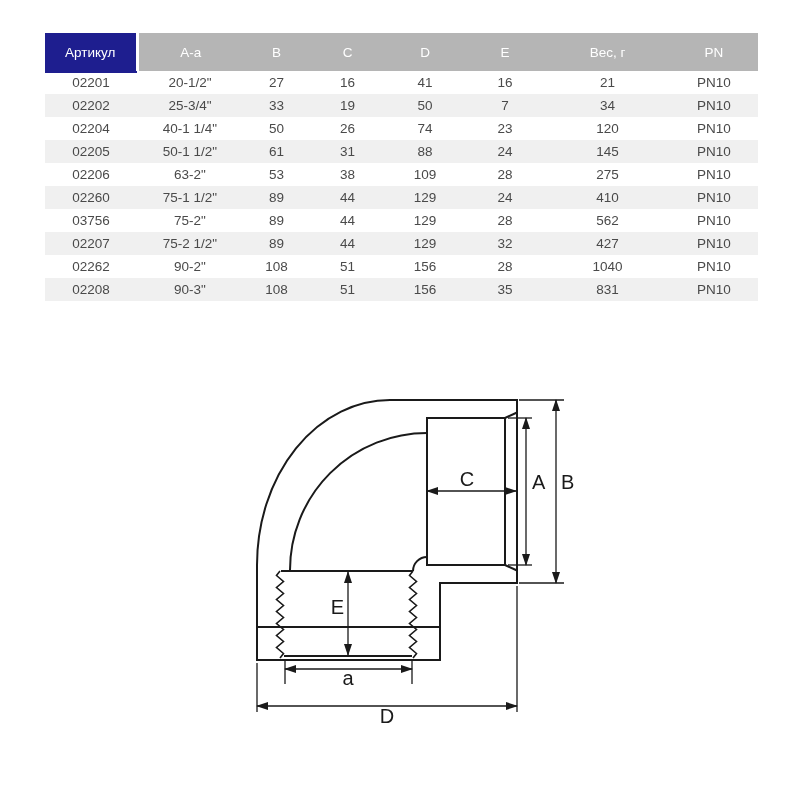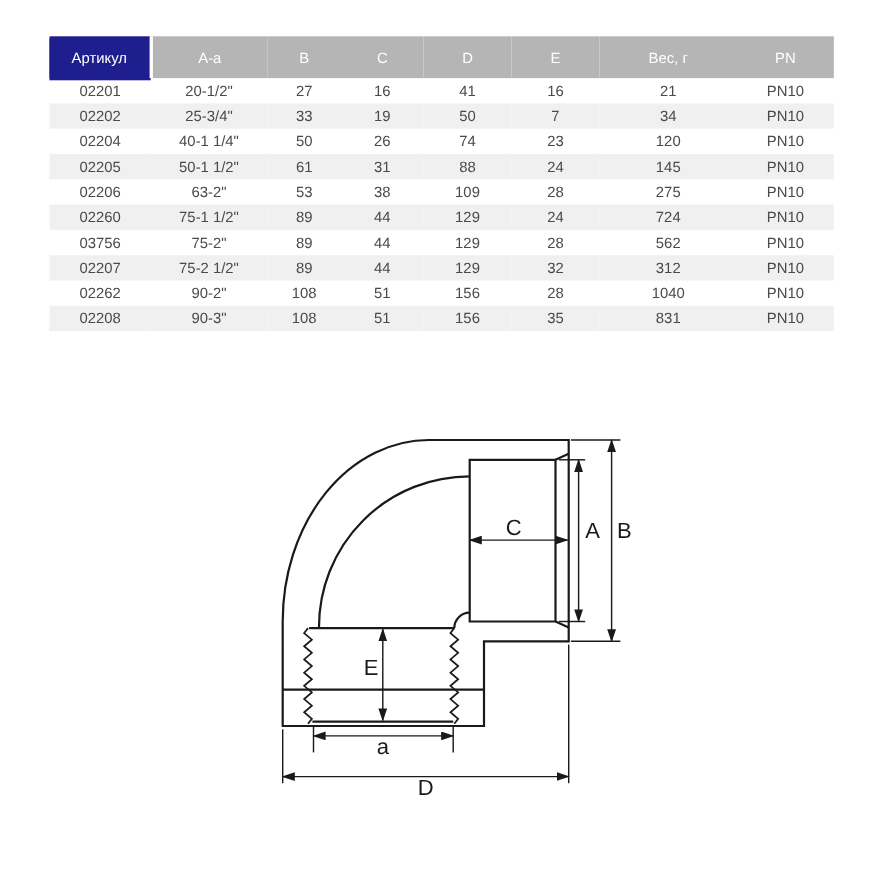--- a/index.html
+++ b/index.html
@@ -140,41 +140,41 @@
             <td>275</td>
             <td>PN10</td>
           </tr>
           <tr>
             <td>02260</td>
             <td>75-1 1/2"</td>
             <td>89</td>
             <td>44</td>
             <td>129</td>
             <td>24</td>
-            <td>724</td>
+            <td>410</td>
             <td>PN10</td>
           </tr>
           <tr>
             <td>03756</td>
             <td>75-2"</td>
             <td>89</td>
             <td>44</td>
             <td>129</td>
             <td>28</td>
             <td>562</td>
             <td>PN10</td>
           </tr>
           <tr>
             <td>02207</td>
             <td>75-2 1/2"</td>
             <td>89</td>
             <td>44</td>
             <td>129</td>
             <td>32</td>
-            <td>312</td>
+            <td>427</td>
             <td>PN10</td>
           </tr>
           <tr>
             <td>02262</td>
             <td>90-2"</td>
             <td>108</td>
             <td>51</td>
             <td>156</td>
             <td>28</td>
             <td>1040</td>

